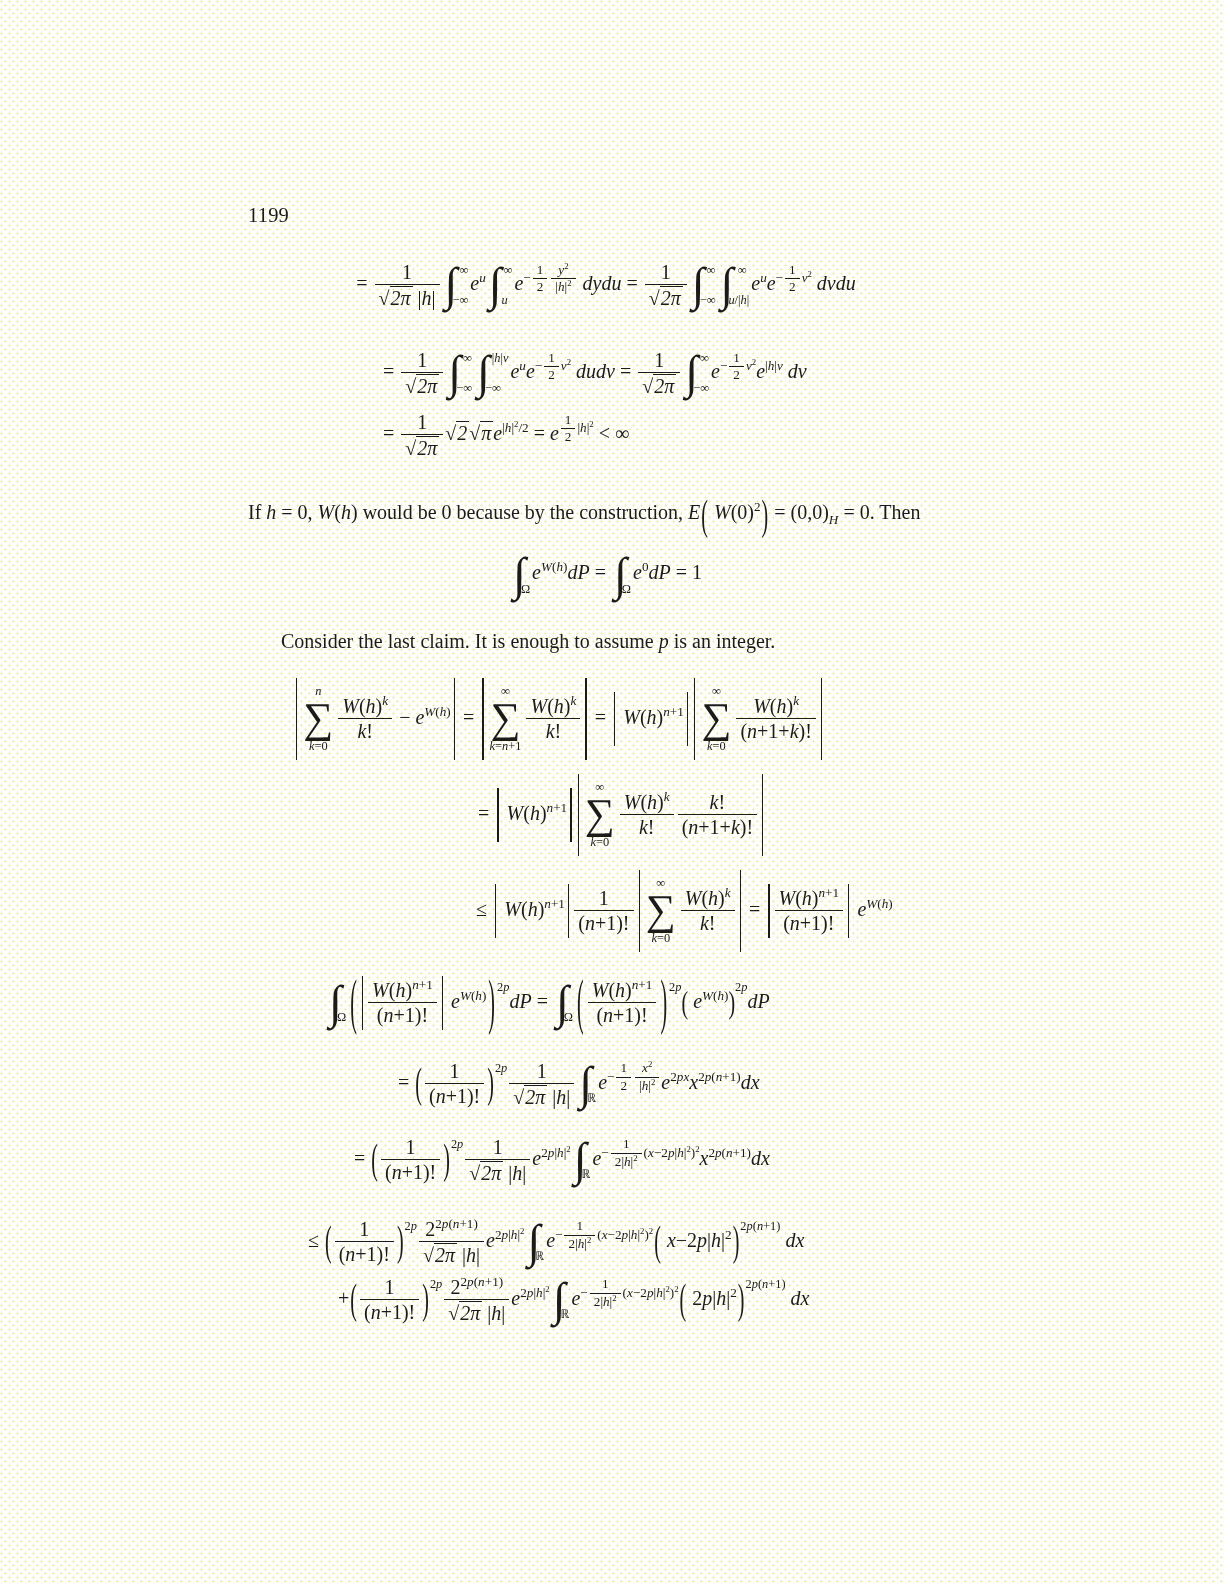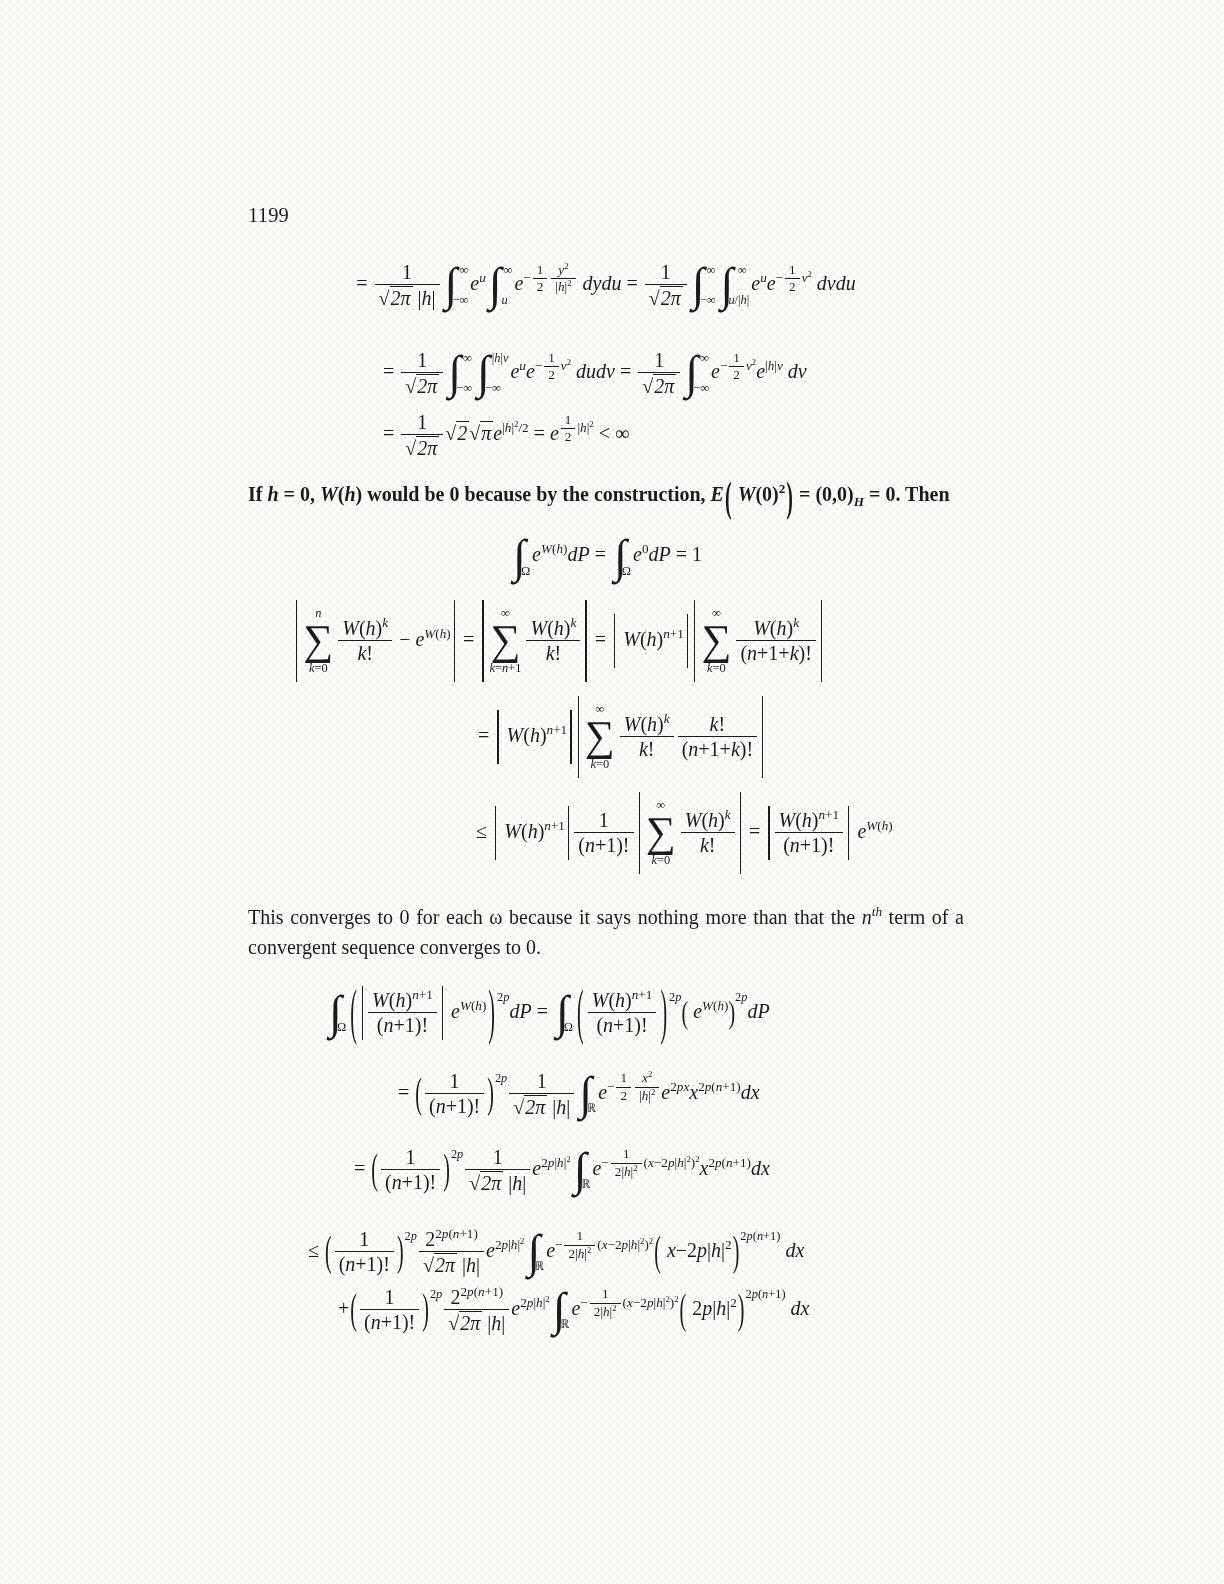--- a/index.html
+++ b/index.html
@@ -48,21 +48,21 @@
   .bar3{height:4.1em;}
 
   .par{display:inline-block;vertical-align:middle;font-style:normal;transform-origin:50% 50%;}
   .p1{transform:scaleY(1.55);}
   .p2{transform:scaleY(2.1);margin:0 1px;}
   .p3{transform:scaleY(3.05);margin:0 2px;}
 
   #e1{margin-top:34px;text-align:center;}
   #e2a{margin-top:40px;padding-left:135px;}
   #e2b{margin-top:14px;padding-left:135px;}
-  #p1{margin-top:20px;font-weight:bold;}
+  #p1{margin-top:38px;}
   #e3{margin-top:24px;text-align:center;}
   #p2{margin-top:30px;text-indent:33px;}
   #e4a{margin-top:22px;padding-left:45px;}
   #e4b{margin-top:14px;padding-left:230px;}
   #e4c{margin-top:14px;padding-left:228px;}
   #p3{margin-top:28px;}
   #e5{margin-top:24px;padding-left:78px;}
   #e6{margin-top:30px;padding-left:150px;}
   #e7{margin-top:28px;padding-left:106px;}
   #e8a{margin-top:34px;padding-left:60px;}
@@ -133,20 +133,21 @@
           <span class="ilo">Ω</span>
         </span>
       </span><i>e</i><sup><i>W</i>(<i>h</i>)</sup><i>d</i><i>P</i> = <span class="intw">
         <span class="isym">∫</span>
         <span class="ilim">
           <span class="ihi"></span>
           <span class="ilo">Ω</span>
         </span>
       </span><i>e</i><sup>0</sup><i>d</i><i>P</i> = 1</div>
 
+  <div class="para" id="p2"><span class="rm">Consider the last claim. It is enough to assume </span><i>p</i><span class="rm"> is an integer.</span></div>
 
   <div class="eq" id="e4a"><span class="vb bar3"></span><span class="sum">
         <span class="shi"><i>n</i></span>
         <span class="ssym">∑</span>
         <span class="slo"><i>k</i>=0</span>
       </span><span class="frac"><span class="fn"><i>W</i>(<i>h</i>)<sup><i>k</i></sup></span><span class="fd"><i>k</i>!</span></span> − <i>e</i><sup><i>W</i>(<i>h</i>)</sup><span class="vb bar3"></span> = <span class="vb bar3"></span><span class="sum">
         <span class="shi">∞</span>
         <span class="ssym">∑</span>
         <span class="slo"><i>k</i>=<i>n</i>+1</span>
       </span><span class="frac"><span class="fn"><i>W</i>(<i>h</i>)<sup><i>k</i></sup></span><span class="fd"><i>k</i>!</span></span><span class="vb bar3"></span> = <span class="vb bar2"></span> <i>W</i>(<i>h</i>)<sup><i>n</i>+1</sup><span class="vb bar2"></span><span class="vb bar3"></span><span class="sum">
@@ -158,21 +159,20 @@
         <span class="shi">∞</span>
         <span class="ssym">∑</span>
         <span class="slo"><i>k</i>=0</span>
       </span><span class="frac"><span class="fn"><i>W</i>(<i>h</i>)<sup><i>k</i></sup></span><span class="fd"><i>k</i>!</span></span><span class="frac"><span class="fn"><i>k</i>!</span><span class="fd">(<i>n</i>+1+<i>k</i>)!</span></span><span class="vb bar3"></span></div>
   <div class="eq" id="e4c">≤ <span class="vb bar2"></span> <i>W</i>(<i>h</i>)<sup><i>n</i>+1</sup><span class="vb bar2"></span><span class="frac"><span class="fn">1</span><span class="fd">(<i>n</i>+1)!</span></span><span class="vb bar3"></span><span class="sum">
         <span class="shi">∞</span>
         <span class="ssym">∑</span>
         <span class="slo"><i>k</i>=0</span>
       </span><span class="frac"><span class="fn"><i>W</i>(<i>h</i>)<sup><i>k</i></sup></span><span class="fd"><i>k</i>!</span></span><span class="vb bar3"></span> = <span class="vb bar2"></span><span class="frac"><span class="fn"><i>W</i>(<i>h</i>)<sup><i>n</i>+1</sup></span><span class="fd">(<i>n</i>+1)!</span></span><span class="vb bar2"></span> <i>e</i><sup><i>W</i>(<i>h</i>)</sup></div>
 
-  <div class="para" id="p3"><span class="rm">This converges to 0 for each </span>ω<span class="rm"> because it says nothing more than that the </span><i>n</i><sup><i>t</i><i>h</i></sup><span class="rm"> term of a convergent sequence converges to 0.</span></div>
 
   <div class="eq" id="e5"><span class="intw">
         <span class="isym">∫</span>
         <span class="ilim">
           <span class="ihi"></span>
           <span class="ilo">Ω</span>
         </span>
       </span><span class="par p3">(</span><span class="vb bar2"></span><span class="frac"><span class="fn"><i>W</i>(<i>h</i>)<sup><i>n</i>+1</sup></span><span class="fd">(<i>n</i>+1)!</span></span><span class="vb bar2"></span> <i>e</i><sup><i>W</i>(<i>h</i>)</sup><span class="par p3">)</span><sup class="hisup">2<i>p</i></sup><i>d</i><i>P</i> = <span class="intw">
         <span class="isym">∫</span>
         <span class="ilim">

